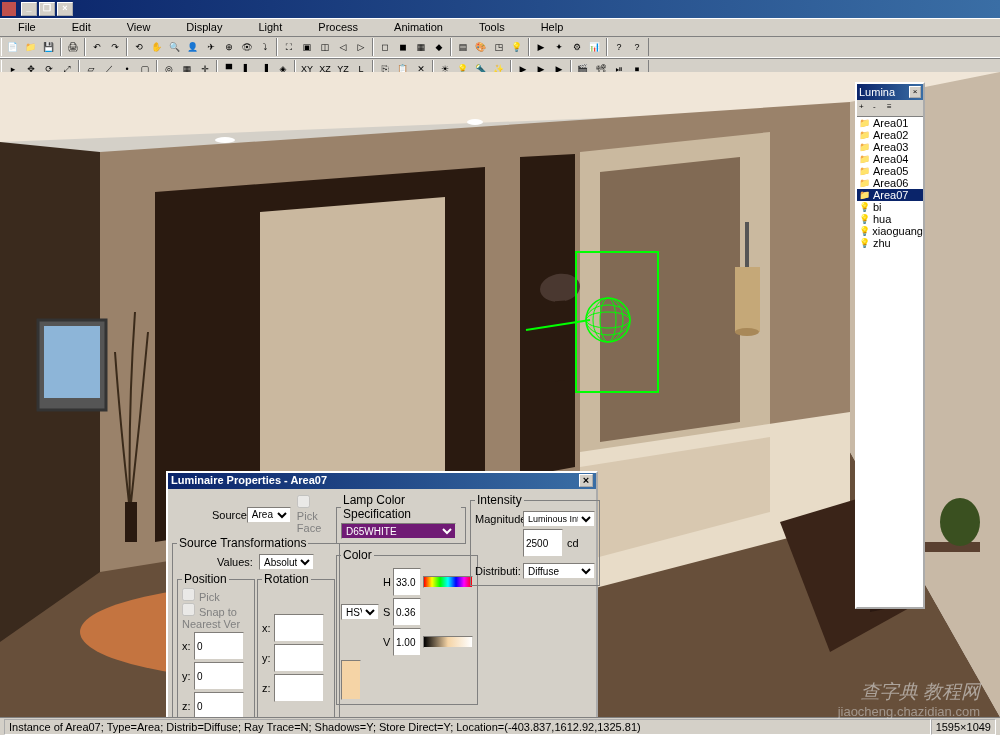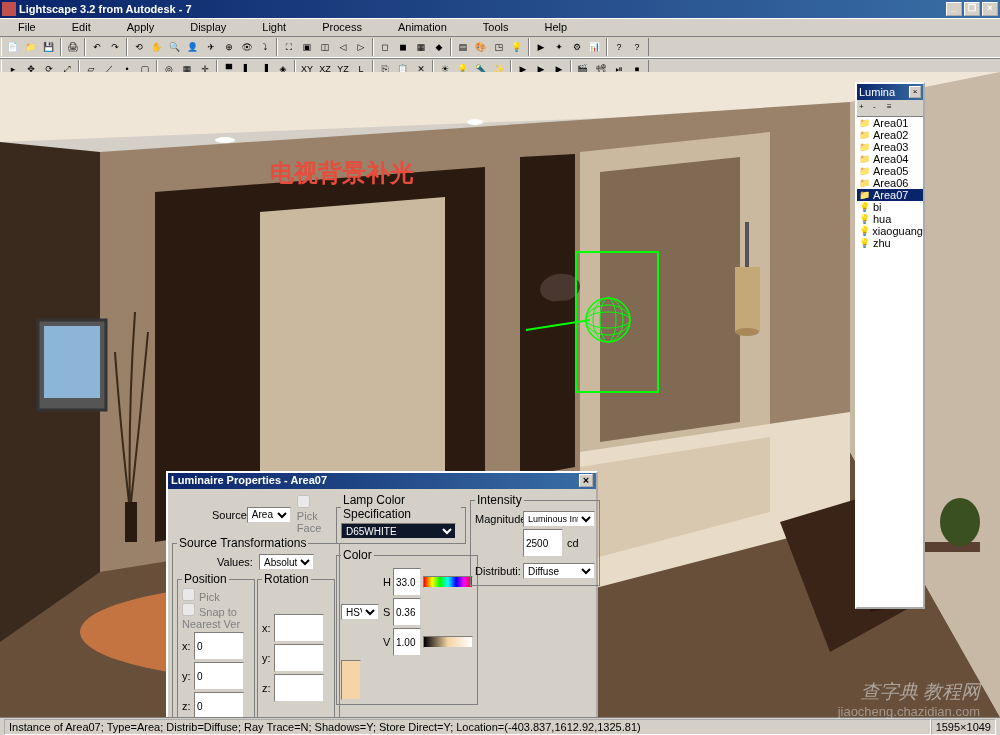--- a/index.html
+++ b/index.html
@@ -53,32 +53,31 @@
 .half-col { width: 78px; }
 .sub-cols { display: flex; gap: 2px; }
 .watermark { position: absolute; right: 20px; bottom: 30px; font-size: 19px; color: #ddd; font-style: italic; opacity: 0.6; }
 .watermark2 { position: absolute; right: 20px; bottom: 16px; font-size: 13px; color: #ddd; opacity: 0.5; }
 </style>
 </head>
 <body>
 
 <div class="titlebar">
   <div class="titlebar-icon"></div>
-  <div class="titlebar-text">Lightscape 3.2 from Autodesk - 7</div>
   <div class="titlebar-btns">
     <div class="titlebar-btn">_</div>
     <div class="titlebar-btn">❐</div>
     <div class="titlebar-btn">×</div>
   </div>
 </div>
 
 <div class="menubar">
   <div class="menu-item">File</div>
   <div class="menu-item">Edit</div>
-  <div class="menu-item">Apply</div>
+  <div class="menu-item">View</div>
   <div class="menu-item">Display</div>
   <div class="menu-item">Light</div>
   <div class="menu-item">Process</div>
   <div class="menu-item">Animation</div>
   <div class="menu-item">Tools</div>
   <div class="menu-item">Help</div>
 </div>
 
 <div class="toolbar-row">
   <div class="toolbar-group">
@@ -238,21 +237,20 @@
   <ellipse cx="475" cy="50" rx="8" ry="3" fill="#fff"></ellipse>
 
   <rect x="576" y="180" width="82" height="140" fill="none" stroke="#00ff00" stroke-width="2"></rect>
   <line x1="526" y1="258" x2="590" y2="248" stroke="#00ff00" stroke-width="2"></line>
   <circle cx="608" cy="248" r="22" fill="none" stroke="#00ff00" stroke-width="1.5"></circle>
   <ellipse cx="608" cy="248" rx="22" ry="8" fill="none" stroke="#00ff00"></ellipse>
   <ellipse cx="608" cy="248" rx="22" ry="15" fill="none" stroke="#00ff00"></ellipse>
   <ellipse cx="608" cy="248" rx="8" ry="22" fill="none" stroke="#00ff00"></ellipse>
   <ellipse cx="608" cy="248" rx="15" ry="22" fill="none" stroke="#00ff00"></ellipse>
 </svg>
-<div class="annotation" style="left:270px;top:85px">电视背景补光</div>
 </div>
 
 <div class="lum-panel">
   <div class="lum-title">
     <span>Lumina</span>
     <div class="lum-title-x">×</div>
   </div>
   <div class="lum-toolbar">
     <div class="lum-tb-btn">+</div>
     <div class="lum-tb-btn">-</div>
@@ -359,21 +357,21 @@
                 <input class="dlg-input" style="">
               </div>
           </fieldset>
         </div>
       </fieldset>
     </div>
 
     <div>
       <fieldset>
         <legend>Lamp Color Specification</legend>
-        <select class="dlg-select" style="width:115px;background:#0f172a;color:white"><option>D65WHITE</option></select>
+        <select class="dlg-select" style="width:115px;background:#701a75;color:white"><option>D65WHITE</option></select>
       </fieldset>
       <fieldset style="margin-top:4px">
         <legend>Color</legend>
         <div class="dlg-row">
           <select class="dlg-select" style="width:38px"><option>HSV</option></select>
           <div style="margin-left:4px">
             <div class="dlg-row">
                 <span style="width:10px">H</span>
                 <input class="dlg-input" style="width: 28px;" value="33.0">
                 <div class="hue-strip"></div>

